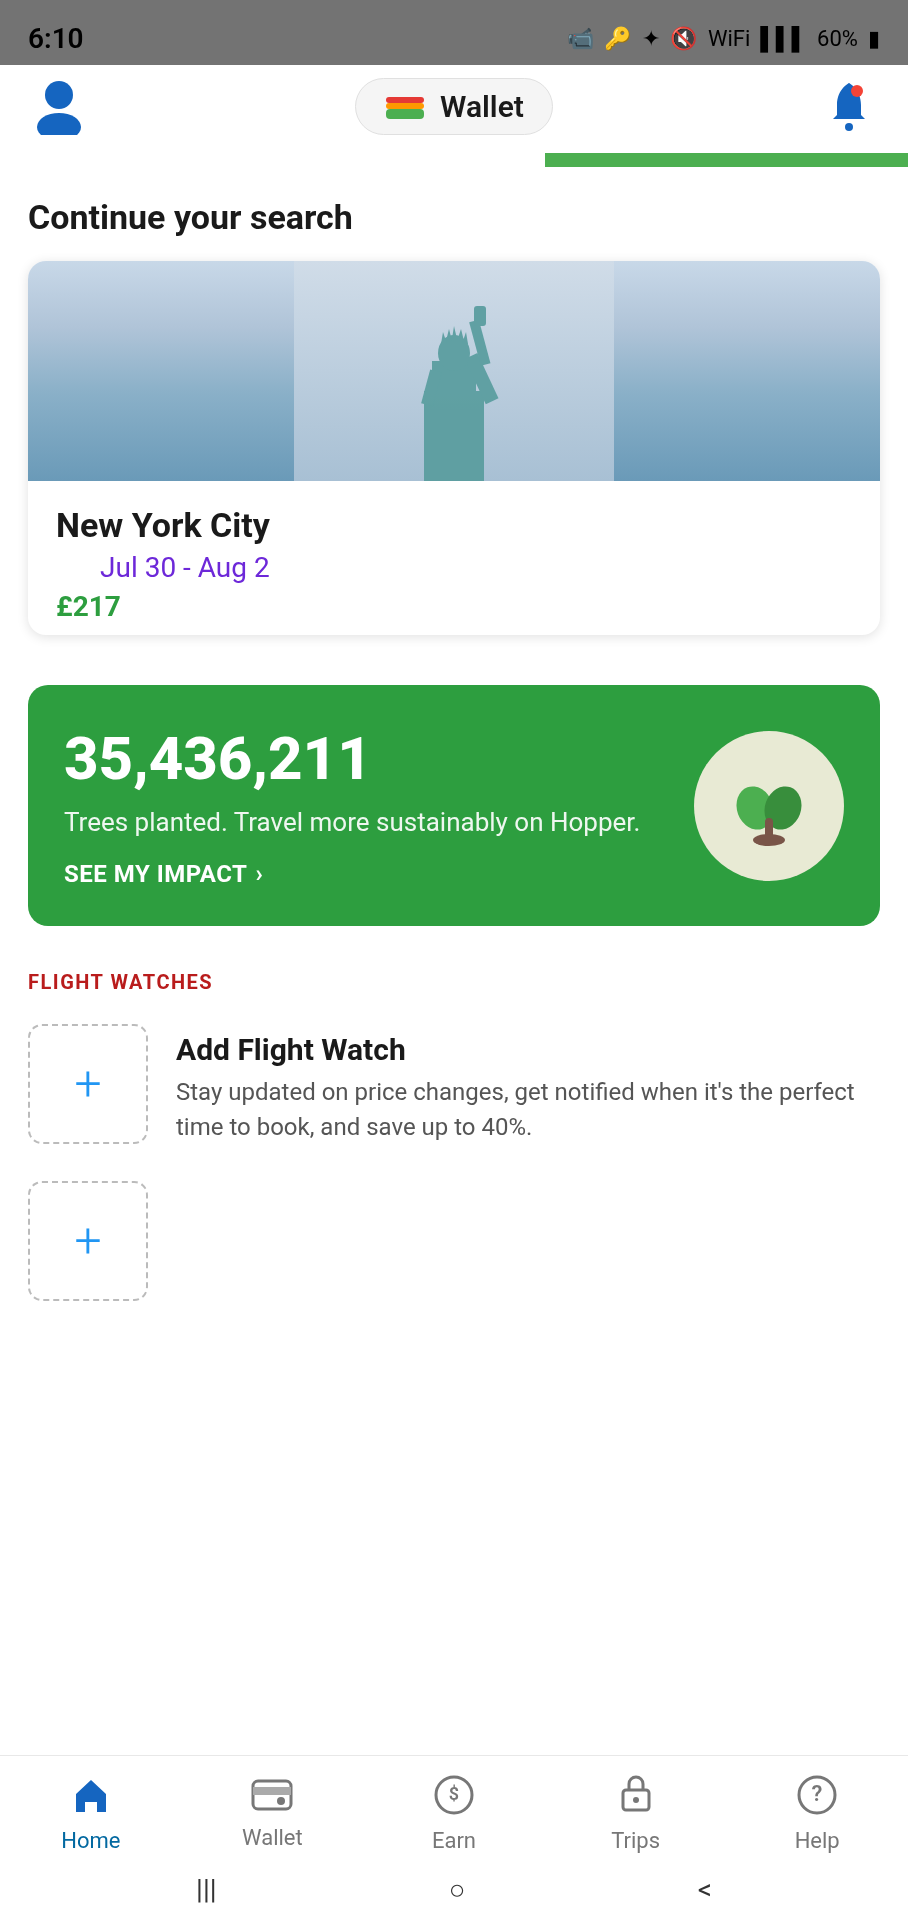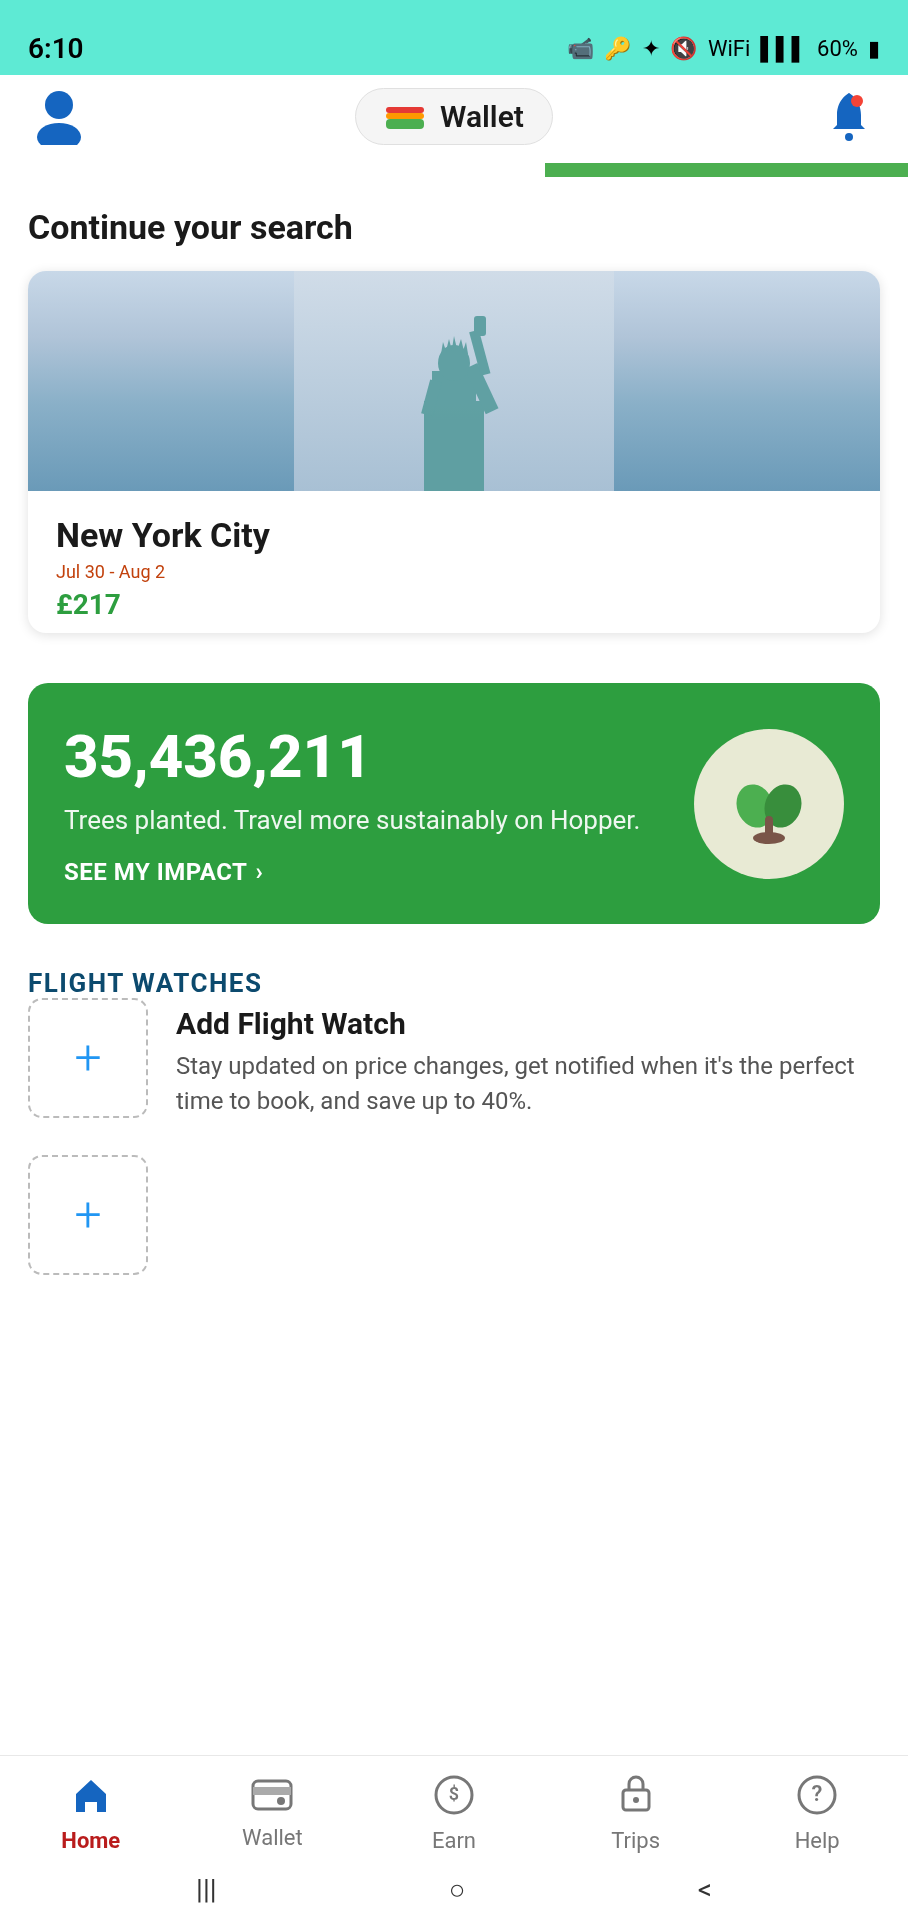--- a/index.html
+++ b/index.html
@@ -12,22 +12,22 @@
       background: #ffffff;
       position: relative;
       overflow-x: hidden;
     }
 
     
     .status-bar {
       display: flex;
       align-items: center;
       justify-content: space-between;
-      padding: 32px 28px 10px;
-      background: #5eead4;
+      padding: 22px 28px 10px;
+      background: #737373;
     }
     .status-time {
       font-size: 28px;
       font-weight: 600;
       color: #000;
     }
     .status-icons {
       display: flex;
       align-items: center;
       gap: 10px;
@@ -120,23 +120,24 @@
     .search-card-body {
       padding: 24px 28px 12px;
     }
     .destination-name {
       font-size: 34px;
       font-weight: 700;
       color: #1a1a1a;
       margin-bottom: 6px;
     }
     .travel-dates {
-      font-size: 18px;
-      color: #c2410c;
+      font-size: 28px;
+      color: #6d28d9;
       margin-bottom: 6px;
+      margin-left: 44px;
     }
     .flights-from {
       font-size: 26px;
       font-weight: 600;
       color: #1a1a1a;
       margin-bottom: 4px;
     }
     .price {
       font-size: 28px;
       font-weight: 700;
@@ -185,25 +186,26 @@
       border-radius: 50%;
       display: flex;
       align-items: center;
       justify-content: center;
       flex-shrink: 0;
       margin-left: 30px;
     }
 
     
     .section-label {
-      font-size: 26px;
-      font-weight: 700;
-      color: #0c4a6e;
+      font-size: 20px;
+      font-weight: 700;
+      color: #b91c1c;
       letter-spacing: 1.5px;
       text-transform: uppercase;
+      margin-bottom: 30px;
     }
 
     .watch-item {
       display: flex;
       align-items: flex-start;
       gap: 28px;
       margin-bottom: 36px;
     }
     .watch-icon-box {
       width: 120px;
@@ -428,21 +430,21 @@
 
 <div class="bottom-area">
   <div class="bottom-tabs">
 
     <div class="tab-item active">
       <div class="tab-icon-wrap">
         <svg width="42" height="42" viewBox="0 0 42 42" xmlns="http://www.w3.org/2000/svg">
           <path d="M6 20L21 6L36 20V38H27V28H15V38H6V20Z" fill="#1565c0"></path>
         </svg>
       </div>
-      <span class="tab-label" style="color:#b91c1c;font-weight:700;">Home</span>
+      <span class="tab-label" style="color:#0369a1;font-weight:400;">Home</span>
     </div>
 
     <div class="tab-item">
       <div class="tab-icon-wrap">
         <svg width="42" height="36" viewBox="0 0 42 36" xmlns="http://www.w3.org/2000/svg">
           <rect x="2" y="4" width="38" height="28" rx="5" fill="none" stroke="#777" stroke-width="3"></rect>
           <rect x="2" y="10" width="38" height="8" fill="#aaa"></rect>
           <circle cx="30" cy="24" r="4" fill="#777"></circle>
         </svg>
       </div>

